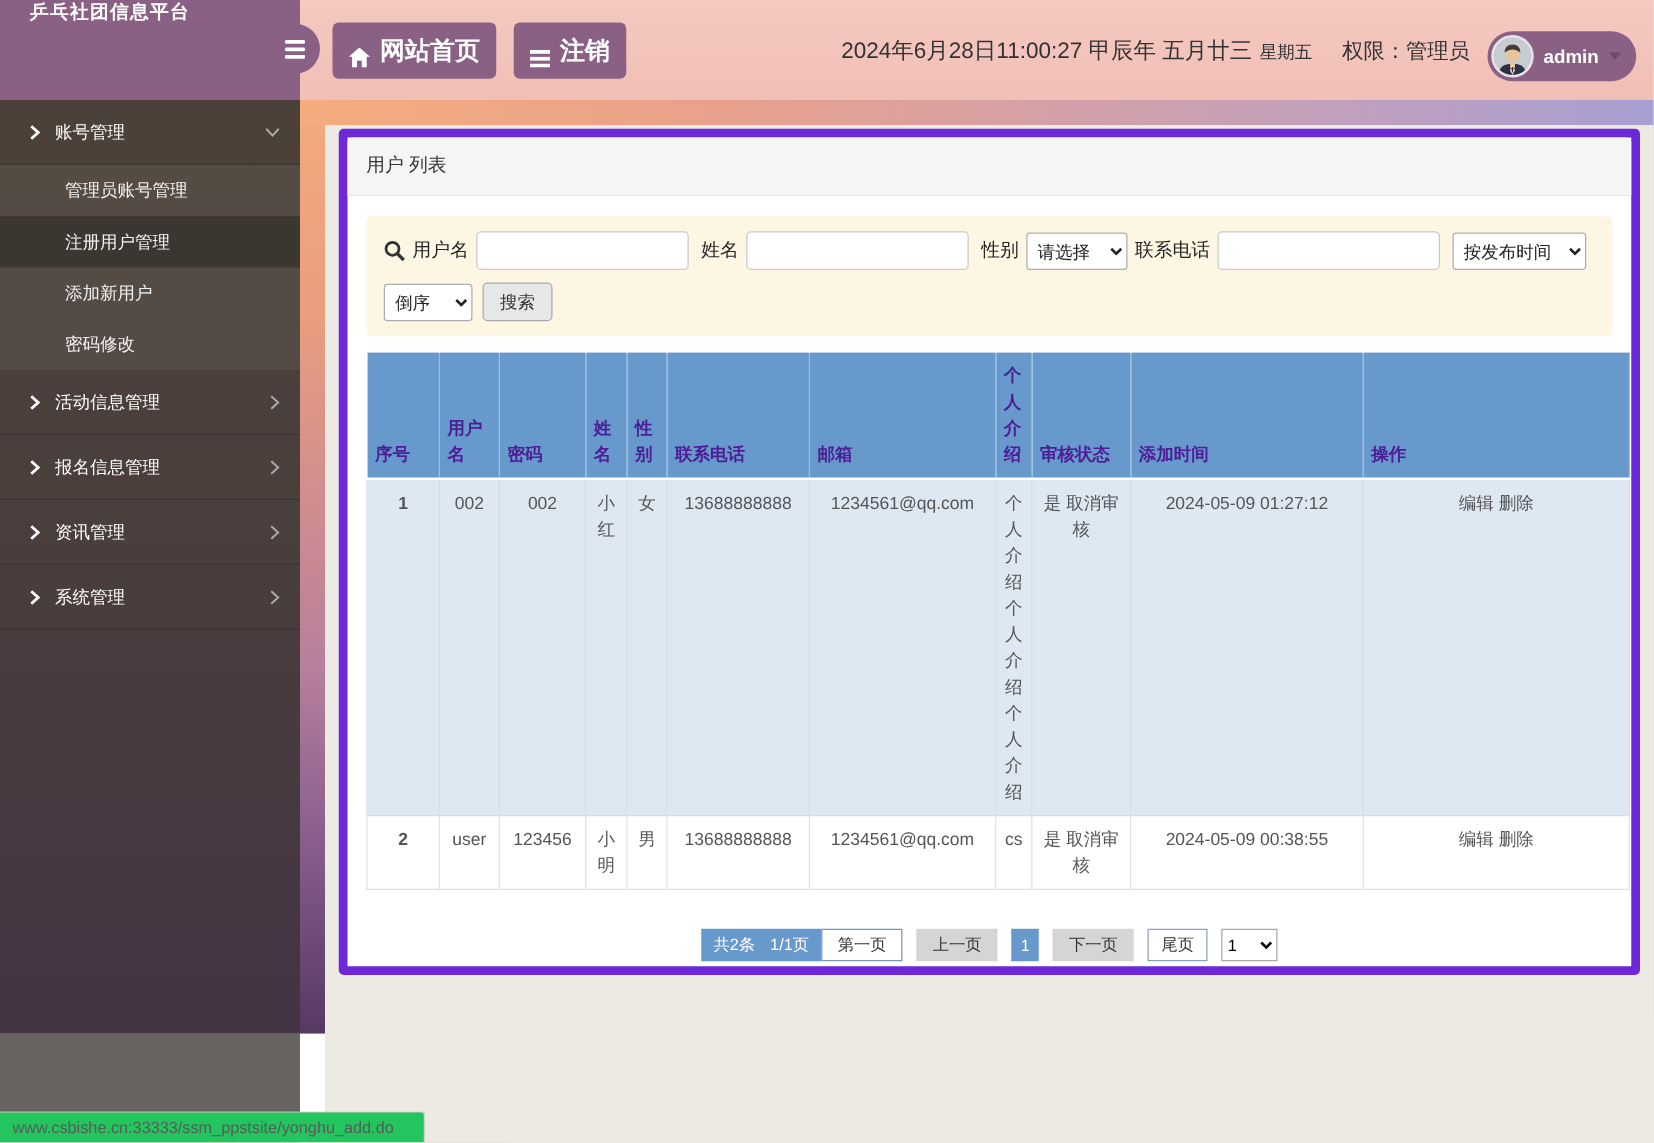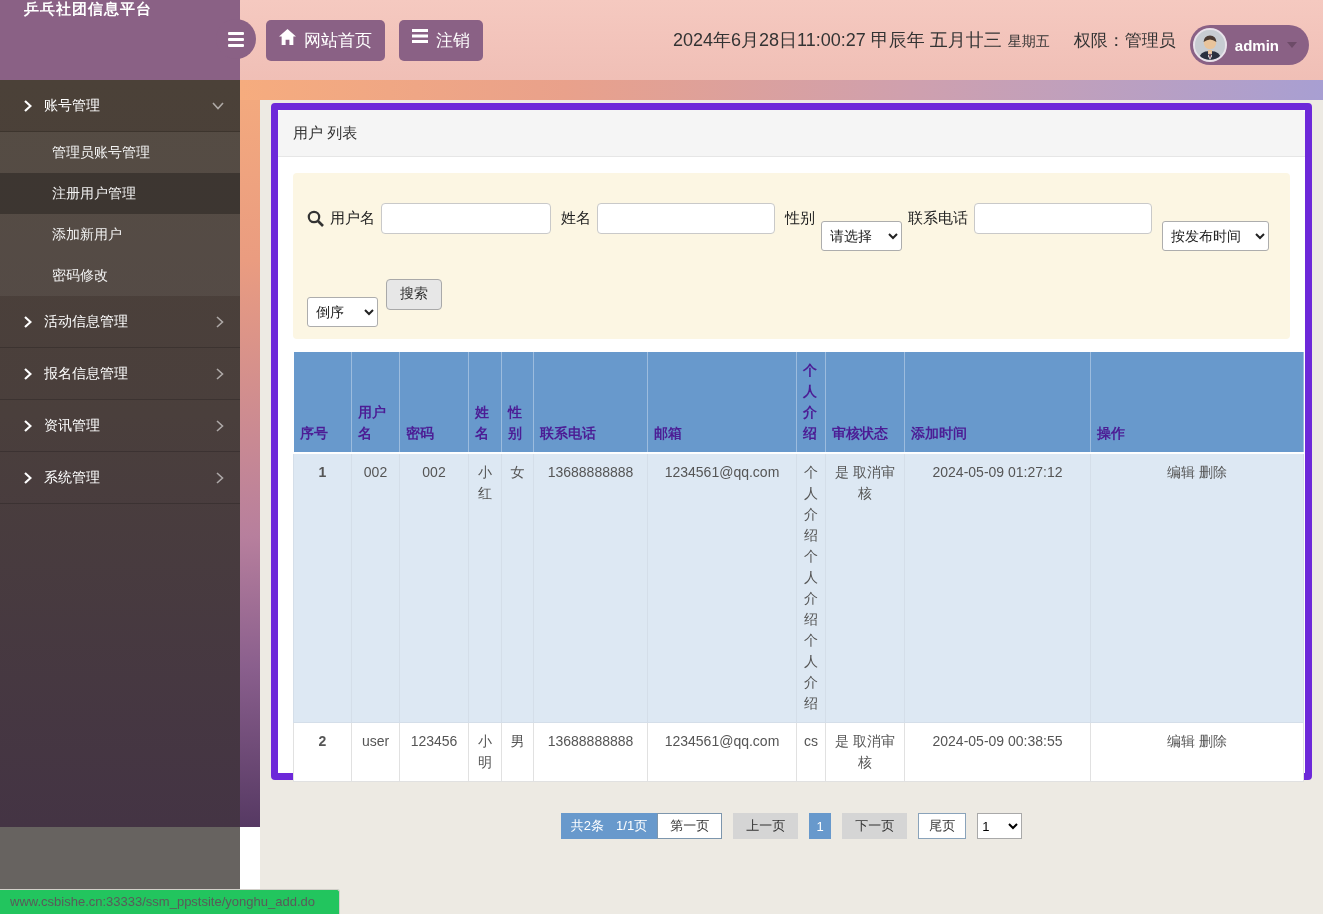--- a/index.html
+++ b/index.html
@@ -20,22 +20,22 @@
   .logo-title { color:#fff; font-size:15px; font-weight:bold; letter-spacing:1px; }
   .toggle-circle { position:absolute; left:216px; top:19px; width:40px; height:40px; border-radius:50%;
     background:#8a6185; z-index:4; display:flex; align-items:center; justify-content:center; cursor:pointer; }
   .bars { display:flex; flex-direction:column; gap:3px; }
   .bars span { display:block; width:16px; height:3px; background:#fff; border-radius:1px; }
 
   
   .top-header { position:absolute; left:240px; top:0; width:1083px; height:80px;
     background:linear-gradient(180deg,#f5c9c0,#f0bfb6); display:flex; align-items:center;
     padding:0 14px 0 26px; z-index:2; }
-  .hdr-btn { display:inline-flex; align-items:flex-start; gap:8px; background:#8a6185; color:#fff;
-    border:none; border-radius:5px; padding:9px 13px; font-size:17px; font-weight:normal;
+  .hdr-btn { display:inline-flex; align-items:flex-end; gap:8px; background:#8a6185; color:#fff;
+    border:none; border-radius:5px; padding:9px 13px; font-size:20px; font-weight:bold;
     margin-right:14px; cursor:pointer; font-family:inherit; }
   .hdr-btn svg { display:block; }
   .hdr-spacer { flex:1; }
   .hdr-info { display:flex; align-items:baseline; color:#333; white-space:nowrap; margin-right:14px; }
   .hdr-date { font-size:18px; }
   .hdr-week { font-size:14px; margin-left:6px; }
   .hdr-perm { font-size:17px; margin-left:24px; }
   .admin-pill { display:inline-flex; align-items:center; background:#8a6185; border-radius:999px;
     height:40px; padding:0 12px 0 3px; gap:8px; cursor:pointer;margin-top:10px; }
   .avatar { width:34px; height:34px; border-radius:50%; border:2px solid #e9e2ea; overflow:hidden; background:#cfd6dd; }
@@ -65,21 +65,21 @@
 
   
   .well { margin:16px 15px 12px; background:#fcf6e3; border-radius:4px; padding:12px 10px; }
   .s-row { display:flex; align-items:center; }
   .s-row + .s-row { margin-top:10px; }
   .s-label { font-size:15px; color:#222; margin:0 6px; white-space:nowrap; }
   .s-input { height:31px; border:1px solid #c9c9c9; border-radius:4px; background:#fff; padding:0 8px;
     font-size:14px; font-family:inherit; }
   .w-170 { width:170px; } .w-176 { width:178px; }
   .s-select { height:30px; border:1px solid #adadad; border-radius:3px; background:#fff;
-    font-size:14px; font-family:inherit; color:#222; padding:0 4px;margin-top:36px; }
+    font-size:14px; font-family:inherit; color:#222; padding:0 4px; }
   .search-btn { height:31px; background:#e7e7e7; border:1px solid #a9a9a9; border-radius:4px;
     padding:0 13px; font-size:14px; color:#333; margin-left:8px; cursor:pointer; font-family:inherit; }
   .mag { margin-left:4px; display:flex; }
 
   
   table.users { width:1010px; margin:0 15px; border-collapse:collapse; table-layout:fixed; font-size:14px; }
   table.users th { background:#6899cc; color:#4c1d95; font-weight:bold; text-align:left; vertical-align:bottom;
     padding:8px 6px; border:1px solid rgba(255,255,255,0.35); border-bottom:2px solid #fff;
     line-height:21px; word-break:break-all; }
   table.users td { vertical-align:top; text-align:center; padding:8px 3px; border:1px solid #d4dee9;

